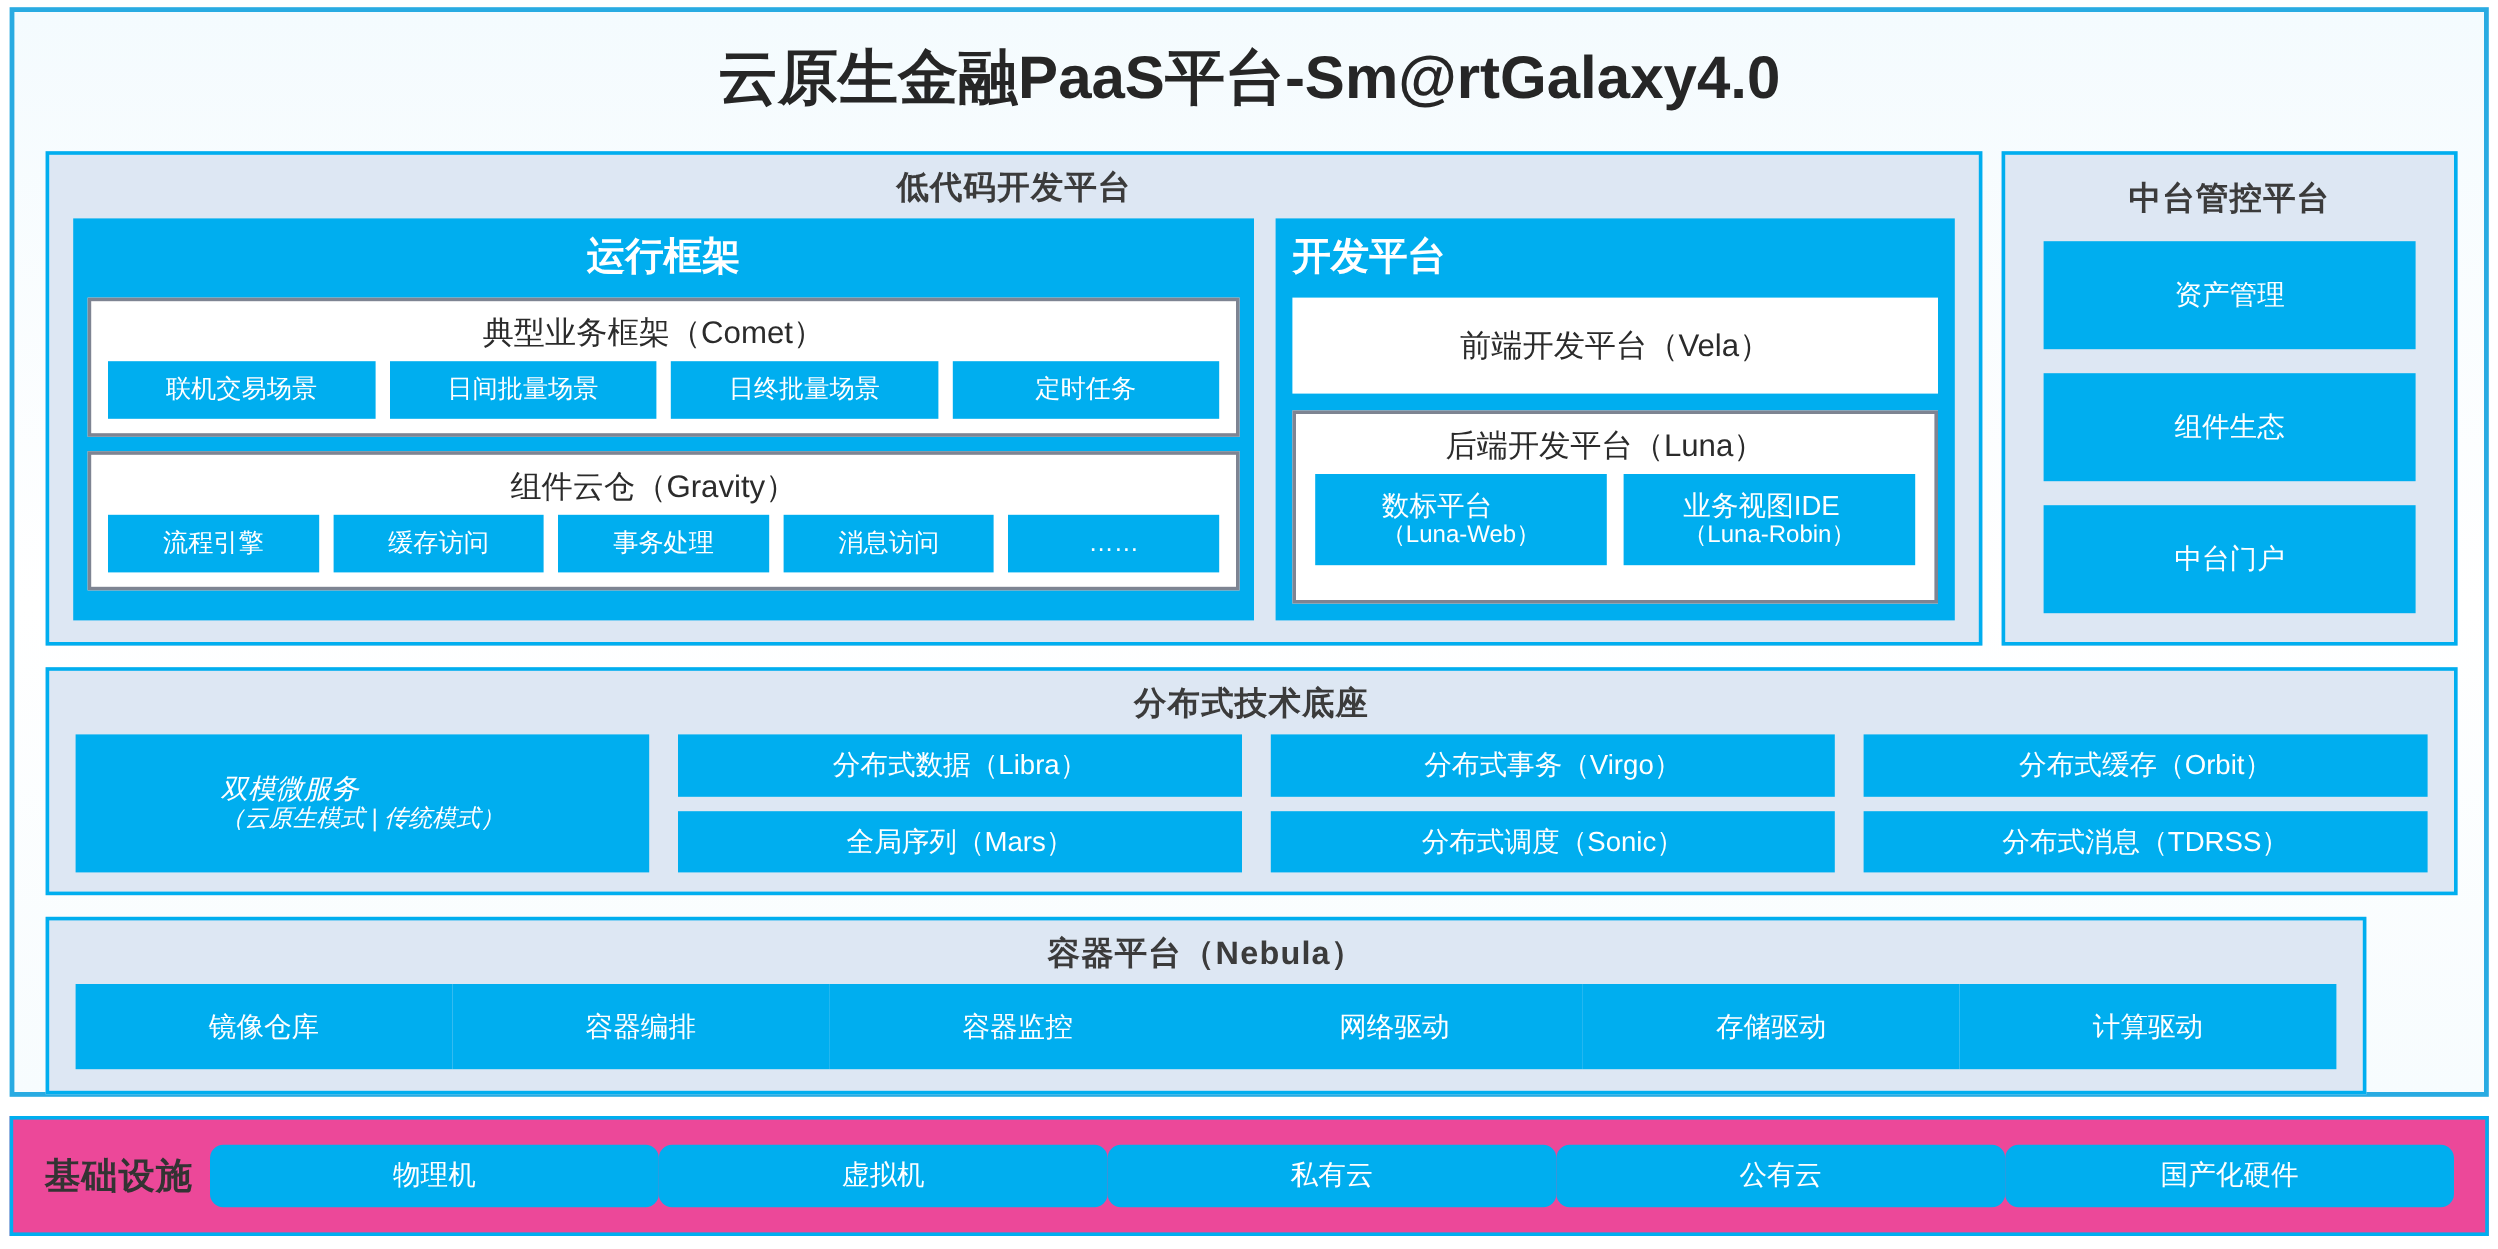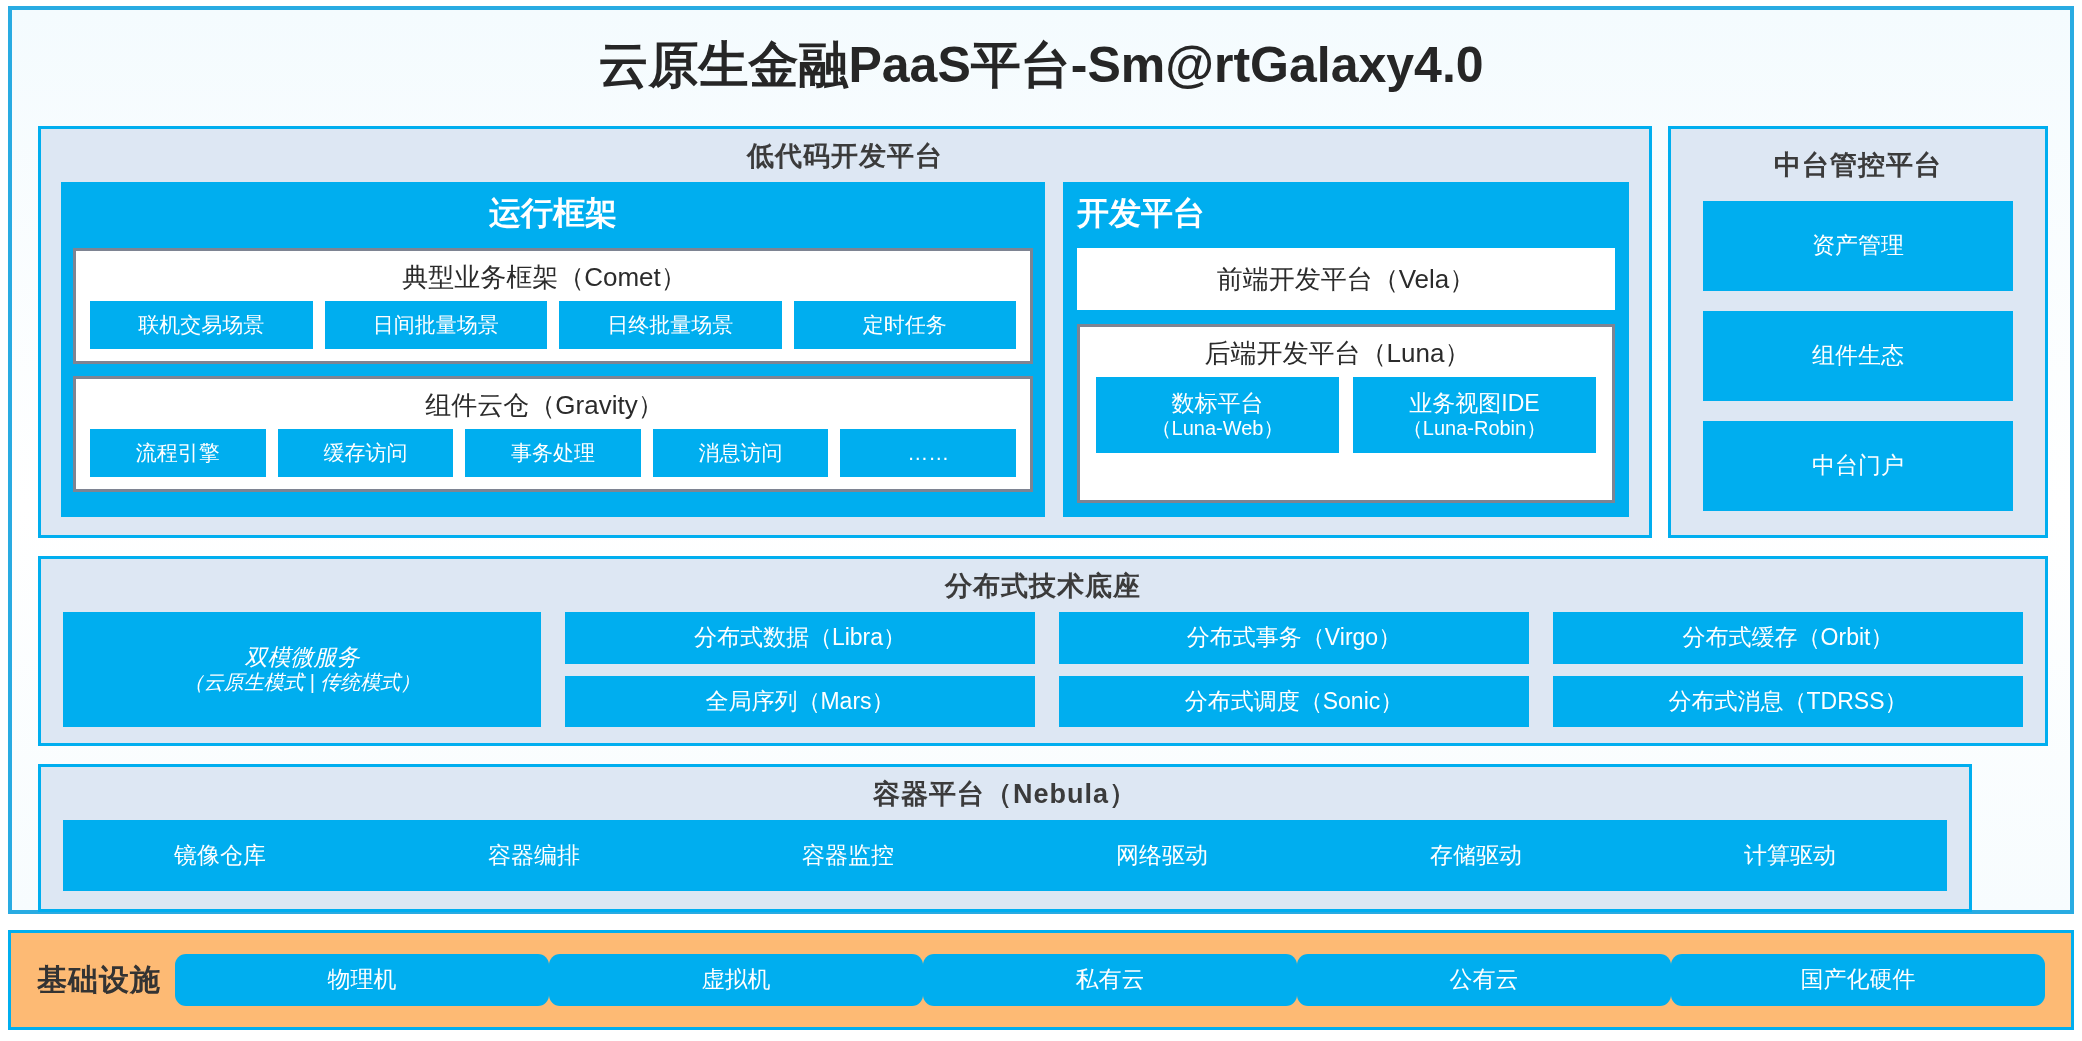--- a/index.html
+++ b/index.html
@@ -50,21 +50,21 @@
     font-weight: 700;
     padding: 9px 0 8px 0;
     letter-spacing: 1px;
   }
 
   
   .tile {
     background: #00AEEF;
     color: #ffffff;
     display: flex; align-items: center; justify-content: center;
-    text-align: center;
+    text-align: left;
     font-size: 23px;
     line-height: 1.18;
   }
   .tile.small { font-size: 21px; }
   .tile .sub { display:block; font-size: 20px; }
 
   
   .group {
     background: #ffffff;
     border: 3px solid #7E8492;
@@ -115,21 +115,21 @@
     flex: 1;
     background: #00AEEF;
     display:flex; flex-direction:column;
     padding: 0 14px 14px 14px;
   }
   .devplat > .hdr {
     color:#ffffff; font-size: 32px; font-weight: 700;
     text-align:left; padding: 10px 0 12px 0;
   }
   .vela {
-    background:#ffffff; height: 62px;
+    background:#ffffff; height: 80px;
     display:flex; align-items:center; justify-content:center;
     font-size: 26px; color:#2b2b2b; margin-bottom: 14px;
   }
   .luna { flex:1; display:flex; flex-direction:column; padding-bottom: 14px; }
   .luna-chips { display:flex; gap: 14px; padding: 0 16px; }
   .luna-chips .tile { flex:1; height: 76px; flex-direction: column; }
 
   
   .midoffice { width: 380px; height: 412px; display:flex; flex-direction:column; }
   .midoffice .panel-title { font-size: 27px; padding-top: 18px; }
@@ -157,21 +157,21 @@
     display:flex; flex-direction:column;
   }
   .row3-body { flex:1; display:flex; padding: 0 22px 18px 22px; }
   .row3-body .tile { flex:1; }
 
   
   .infra {
     position: absolute;
     left: 8px; top: 930px;
     width: 2066px; height: 100px;
-    background: #fdba74;
+    background: #ec4899;
     border: 3px solid #00AEEF;
     display:flex; align-items:center;
     padding: 0 26px;
   }
   .infra-label {
     font-size: 30px; font-weight: 700; color: #333333;
     flex: 0 0 auto; padding-right: 14px; letter-spacing: 1px;
   }
   .infra .tile { flex:1; height: 52px; font-size: 23px; border-radius: 11px; }
 </style>

